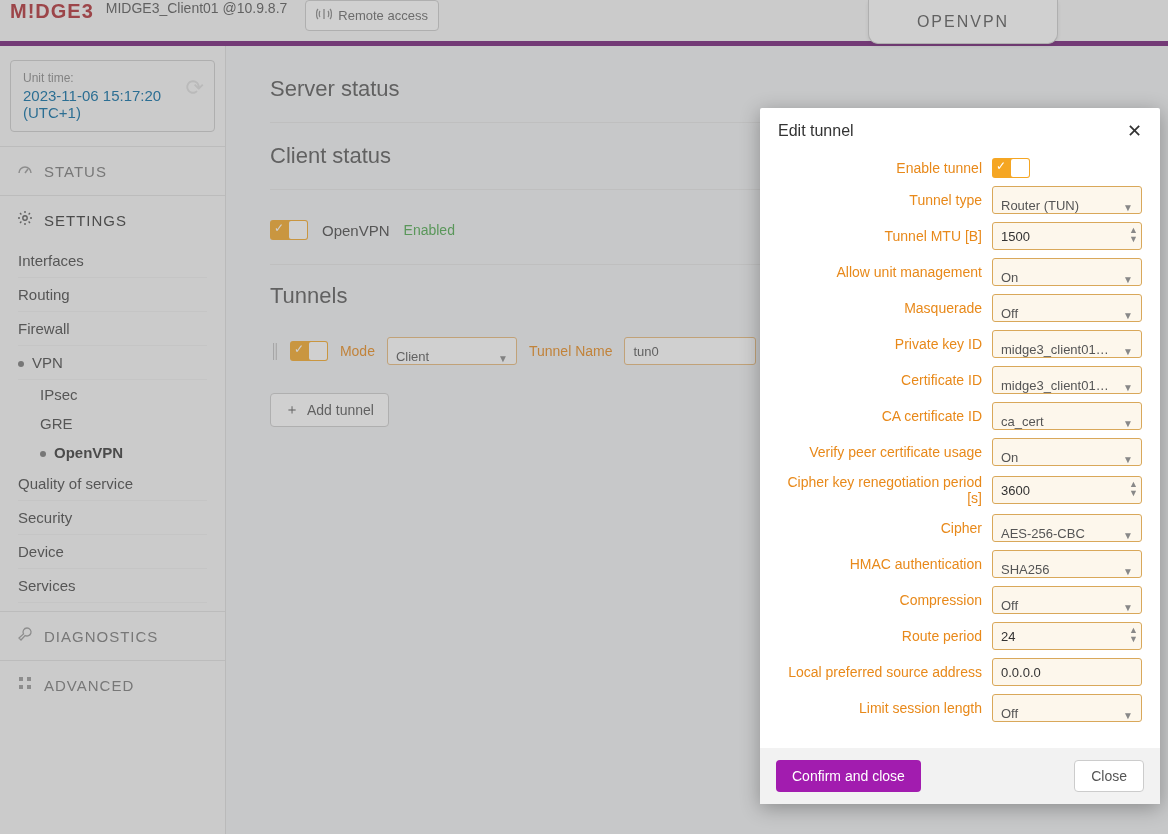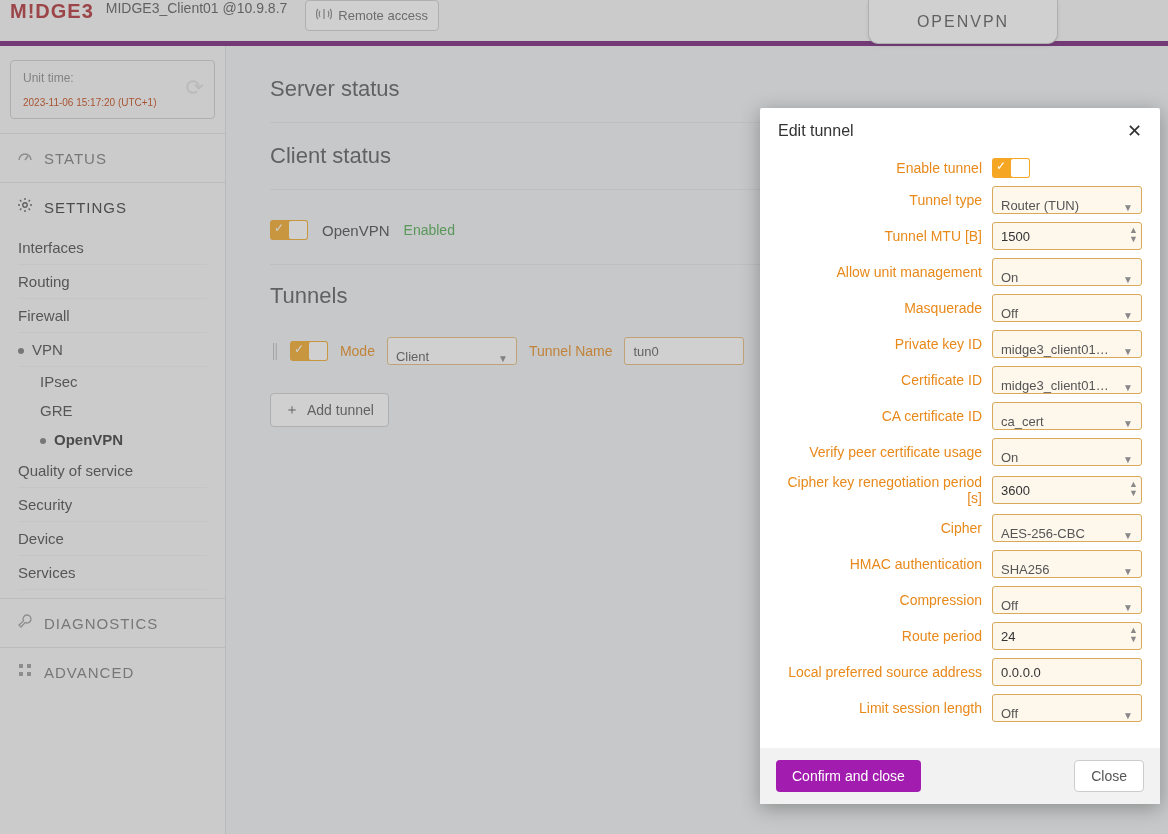--- a/index.html
+++ b/index.html
@@ -10,21 +10,21 @@
   .logo { font-weight: 700; font-size: 20px; color: #b02a30; letter-spacing: 1px; }
   .devname { margin-left: 12px; color: #555; font-size: 14px; }
   .remote-btn { margin-left: 18px; border: 1px solid #ccc; background: #fff; border-radius: 4px; padding: 5px 10px; font-size: 13px; color: #666; display: flex; align-items: center; gap: 6px; cursor: pointer; }
   .tab-ovpn { position: absolute; right: 110px; top: 0; width: 190px; height: 44px; background: #fff; border: 1px solid #ccc; border-top: none; border-bottom-left-radius: 10px; border-bottom-right-radius: 10px; display: flex; align-items: center; justify-content: center; font-size: 16px; letter-spacing: 2px; color: #555; box-shadow: 0 2px 4px rgba(0,0,0,0.1); }
 
   
   .layout { display: flex; height: calc(100% - 46px); }
   .sidebar { width: 226px; background: #f8f8f8; border-right: 1px solid #ddd; }
   .unit-box { margin: 14px 10px; border: 1px solid #ccc; border-radius: 4px; padding: 10px 12px; color: #555; font-size: 13px; position: relative; }
   .unit-box .ut-label { font-size: 12px; color: #888; }
-  .unit-box .ut-val { font-size: 10px; color: #c2410c; margin-top: 12px; }
+  .unit-box .ut-val { font-size: 15px; color: #0369a1; margin-top: 2px; }
   .unit-box .refresh-ic { position: absolute; right: 10px; top: 14px; color: #ddd; font-size: 22px; }
 
   .nav-section { border-top: 1px solid #e0e0e0; }
   .nav-head { display: flex; align-items: center; gap: 10px; padding: 14px 16px; font-size: 15px; color: #777; letter-spacing: 1px; }
   .nav-head.active { color: #333; font-weight: 500; }
   .nav-head .icon { width: 18px; text-align: center; font-size: 16px; color: #888; }
   .nav-items { padding: 0 18px 8px 18px; }
   .nav-item { padding: 8px 0; font-size: 15px; color: #444; border-bottom: 1px solid #eee; cursor: pointer; }
   .nav-item.hasbullet::before { content: ""; display: inline-block; width: 6px; height: 6px; background: #777; border-radius: 50%; margin-right: 8px; vertical-align: middle; }
   .nav-item.active { font-weight: 600; color: #333; }
@@ -38,21 +38,21 @@
   .ovpn-row { display: flex; align-items: center; gap: 14px; padding: 10px 0 24px 0; border-bottom: 1px solid #e5e5e5; }
   .ovpn-label { color: #444; font-size: 15px; }
   .enabled { color: #4aa84a; font-size: 14px; }
 
   .tunnel-row { display: flex; align-items: center; gap: 12px; padding: 10px 0; }
   .drag-ic { color: #bbb; font-size: 14px; letter-spacing: -2px; }
   .mode-lbl, .tname-lbl { color: #e8891a; font-size: 14px; }
   .sel, .inp { border: 1px solid #e8b878; background: #fff; border-radius: 3px; height: 28px; padding: 0 8px; font-size: 13px; color: #555; }
   .sel { width: 130px; display:flex; align-items:flex-end; justify-content:space-between; }
   .sel .chev { color: #888; font-size: 10px; }
-  .inp { width: 120px; }
+  .inp { width: 132px; }
 
   .add-btn { margin-top: 18px; border: 1px solid #ccc; background: #fff; border-radius: 4px; padding: 7px 14px; font-size: 14px; color: #555; display: inline-flex; align-items: center; gap: 8px; cursor: pointer; }
 
   
   .overlay { position: absolute; inset: 0; background: rgba(120,120,120,0.35); }
 
   
   .modal { position: absolute; top: 108px; right: 8px; width: 400px; background: #fff; box-shadow: 0 4px 20px rgba(0,0,0,0.3); border-radius: 2px; display: flex; flex-direction: column; }
   .modal-head { display: flex; align-items: center; justify-content: space-between; padding: 12px 18px; font-size: 16px; color: #333; font-weight: 400; }
   .modal-head .close { cursor: pointer; font-size: 18px; color: #333; }

